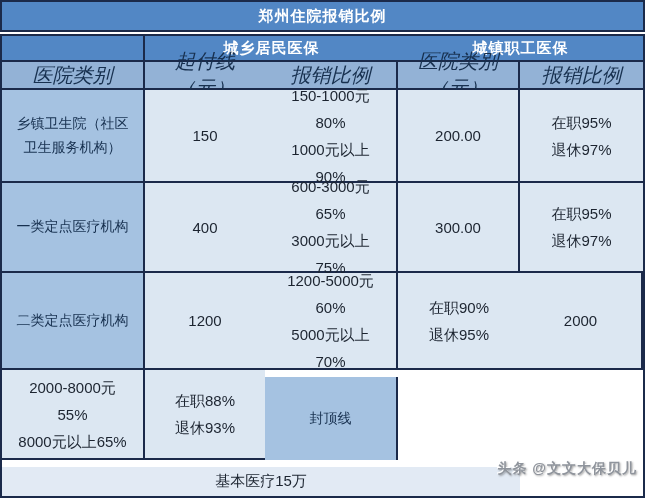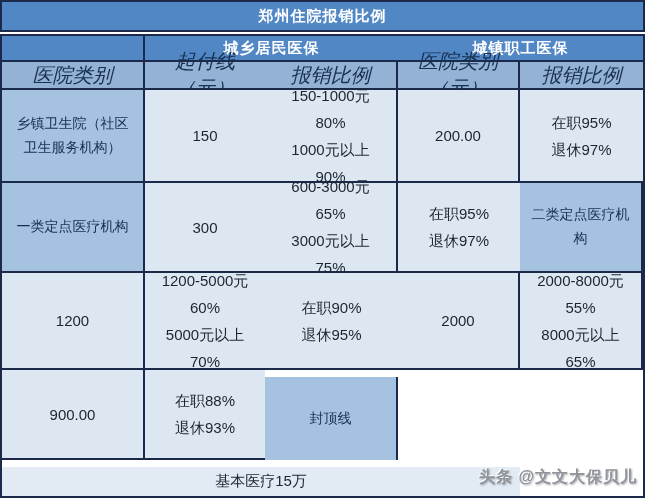--- a/index.html
+++ b/index.html
@@ -79,22 +79,22 @@
   .multiline{
     white-space:pre-line;
     line-height:1.8;
   }
   .foot-merged{
     background:var(--footer-light);
     font-size:15px;
   }
   .watermark{
     position:absolute;
-    right:8px;bottom:10px;
-    font-size:16px;
+    right:8px;bottom:20px;
+    font-size:14px;
     font-weight:bold;
     color:#8f949c;
     letter-spacing:1px;
     text-shadow:-1px -1px 0 rgba(255,255,255,.95),1px 1px 2px rgba(40,40,40,.45);
     pointer-events:none;
   }
 </style>
 </head>
 <body>
 
@@ -115,39 +115,39 @@
 
   <div class="cell cat">乡镇卫生院（社区卫生服务机构）</div>
   <div class="cell data">150</div>
   <div class="cell data multiline">150-1000元80%
 1000元以上90%</div>
   <div class="cell data">200.00</div>
   <div class="cell data multiline last-col">在职95%
 退休97%</div>
 
   <div class="cell cat">一类定点医疗机构</div>
-  <div class="cell data">300</div>
+  <div class="cell data">400</div>
   <div class="cell data multiline">600-3000元65%
 3000元以上75%</div>
+  <div class="cell data">300.00</div>
   <div class="cell data multiline last-col">在职95%
 退休97%</div>
 
   <div class="cell cat">二类定点医疗机构</div>
   <div class="cell data">1200</div>
   <div class="cell data multiline">1200-5000元
 60%
 5000元以上70%</div>
   <div class="cell data multiline last-col">在职90%
 退休95%</div>
 
   <div class="cell data">2000</div>
   <div class="cell data multiline">2000-8000元
 55%
 8000元以上65%</div>
-  <div class="cell data">900.00</div>
   <div class="cell data multiline last-col">在职88%
 退休93%</div>
 
   <div class="cell cat row-foot">封顶线</div>
   <div class="cell foot-merged span4 row-foot last-col">基本医疗15万</div>
 
 </div>
 
 <div class="watermark">头条 @文文大保贝儿</div>
 

